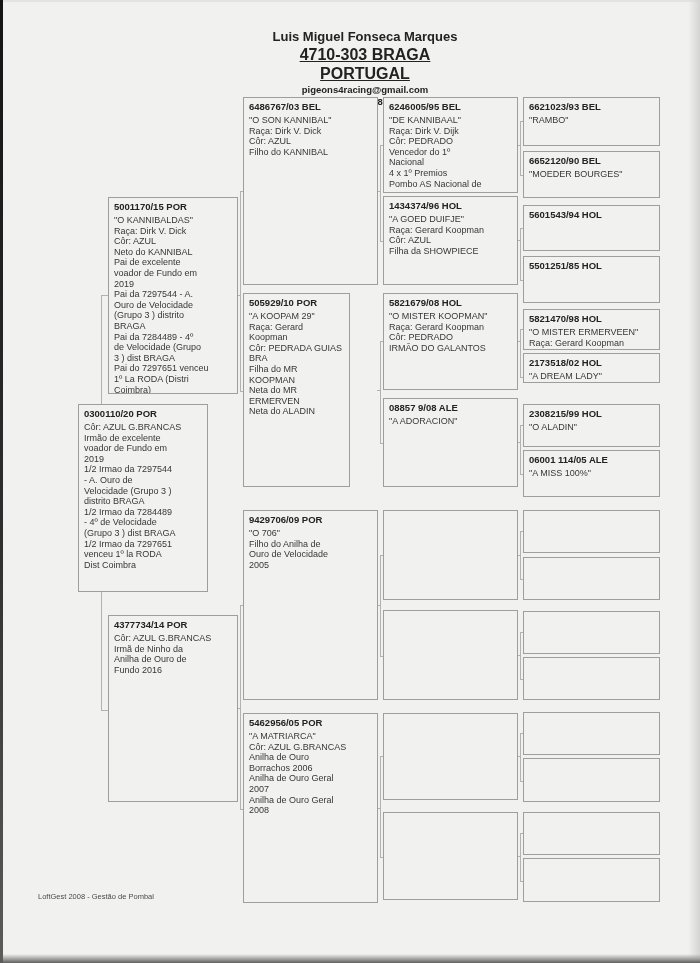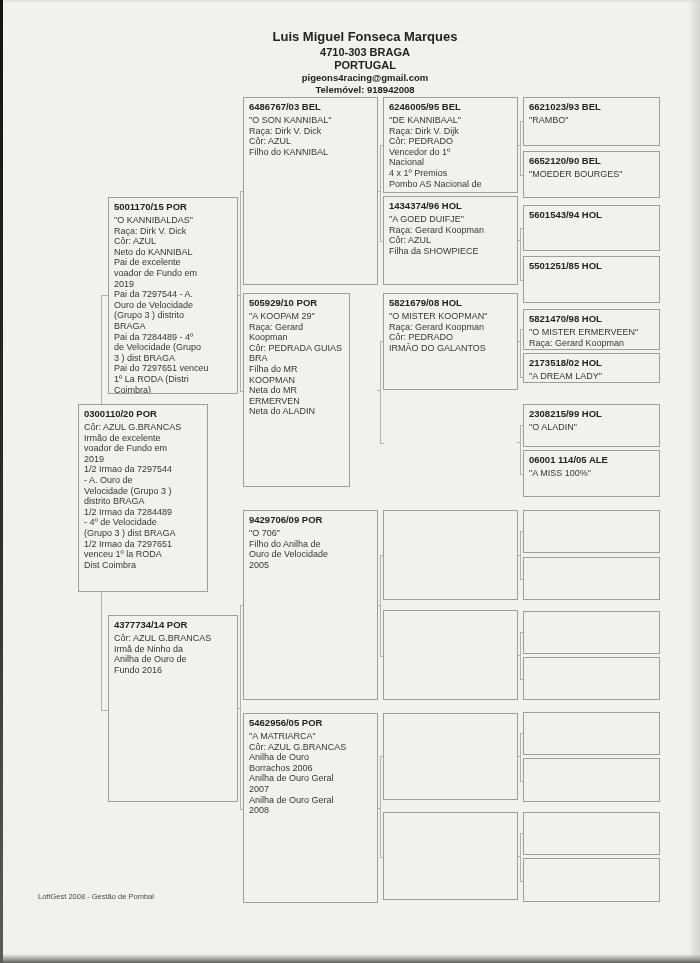--- a/index.html
+++ b/index.html
@@ -4,21 +4,21 @@
 <style>
   html,body { margin:0; padding:0; background:#d8d8d6; }
   .page {
     position:relative; width:700px; height:963px; margin:0 auto;
     background:#f1f1ef; overflow:hidden;
     font-family:"Liberation Sans", sans-serif;
   }
   
   .header { position:absolute; left:30px; right:0; top:29px; text-align:center; color:#222; z-index:2; }
   .header-name  { font-size:13px; font-weight:bold; margin-bottom:2px; }
-  .header-line  { font-size:11px;  font-weight:bold; margin-bottom:1px; }
+  .header-line  { font-size:16px;  font-weight:bold; margin-bottom:1px;text-decoration:underline; }
   .header-small { font-size:9.5px; font-weight:bold; margin-bottom:1px; }
   
   .box {
     position:absolute; box-sizing:border-box; z-index:2;
     background:#f1f1ef; border:1px solid #9e9e9e;
     padding:3px 5px 2px 5px; overflow:hidden;
   }
   .ring    { font-size:9.5px; font-weight:bold; color:#232323; margin-bottom:3px; white-space:nowrap; }
   .details { font-size:9px; line-height:10.6px; color:#373737; white-space:pre-line; }
   
@@ -180,20 +180,24 @@
 Côr: AZUL
 Filha da SHOWPIECE</div>
   </div>
   <div class="box" style="left:383px;top:293px;width:135px;height:97px;">
     <div class="ring">5821679/08 HOL</div>
     <div class="details">"O MISTER KOOPMAN"
 Raça: Gerard Koopman
 Côr: PEDRADO
 IRMÃO DO GALANTOS</div>
   </div>
+  <div class="box" style="left:383px;top:398px;width:135px;height:89px;">
+    <div class="ring">08857 9/08 ALE</div>
+    <div class="details">"A ADORACION"</div>
+  </div>
   <div class="box" style="left:383px;top:510px;width:135px;height:90px;">
     <div class="ring"></div>
     <div class="details"></div>
   </div>
   <div class="box" style="left:383px;top:610px;width:135px;height:90px;">
     <div class="ring"></div>
     <div class="details"></div>
   </div>
   <div class="box" style="left:383px;top:713px;width:135px;height:87px;">
     <div class="ring"></div>

